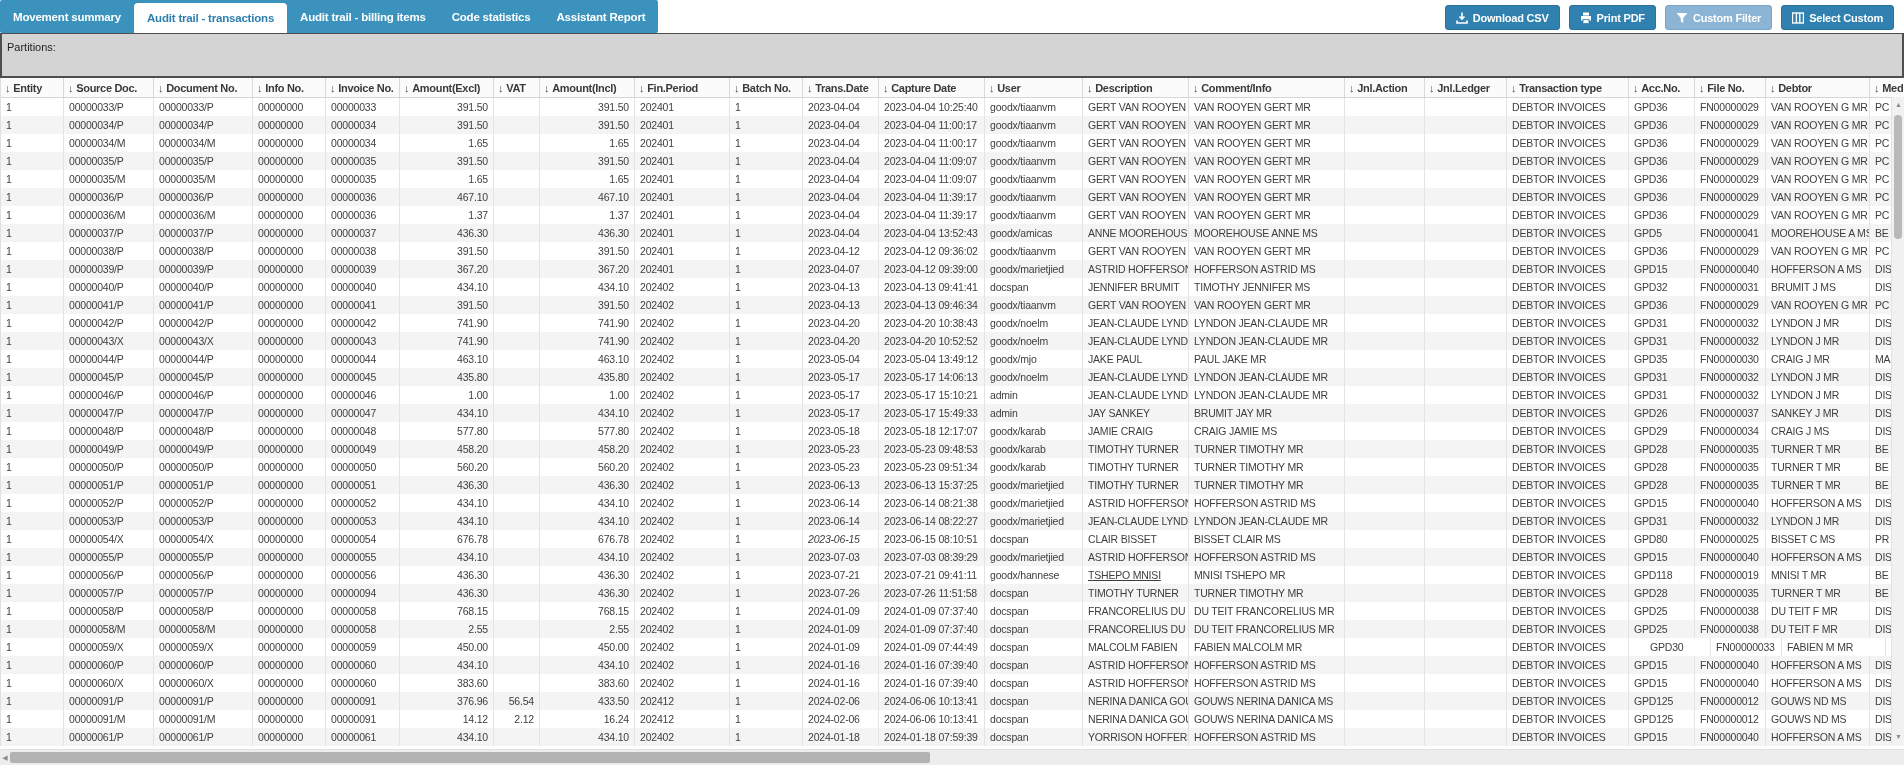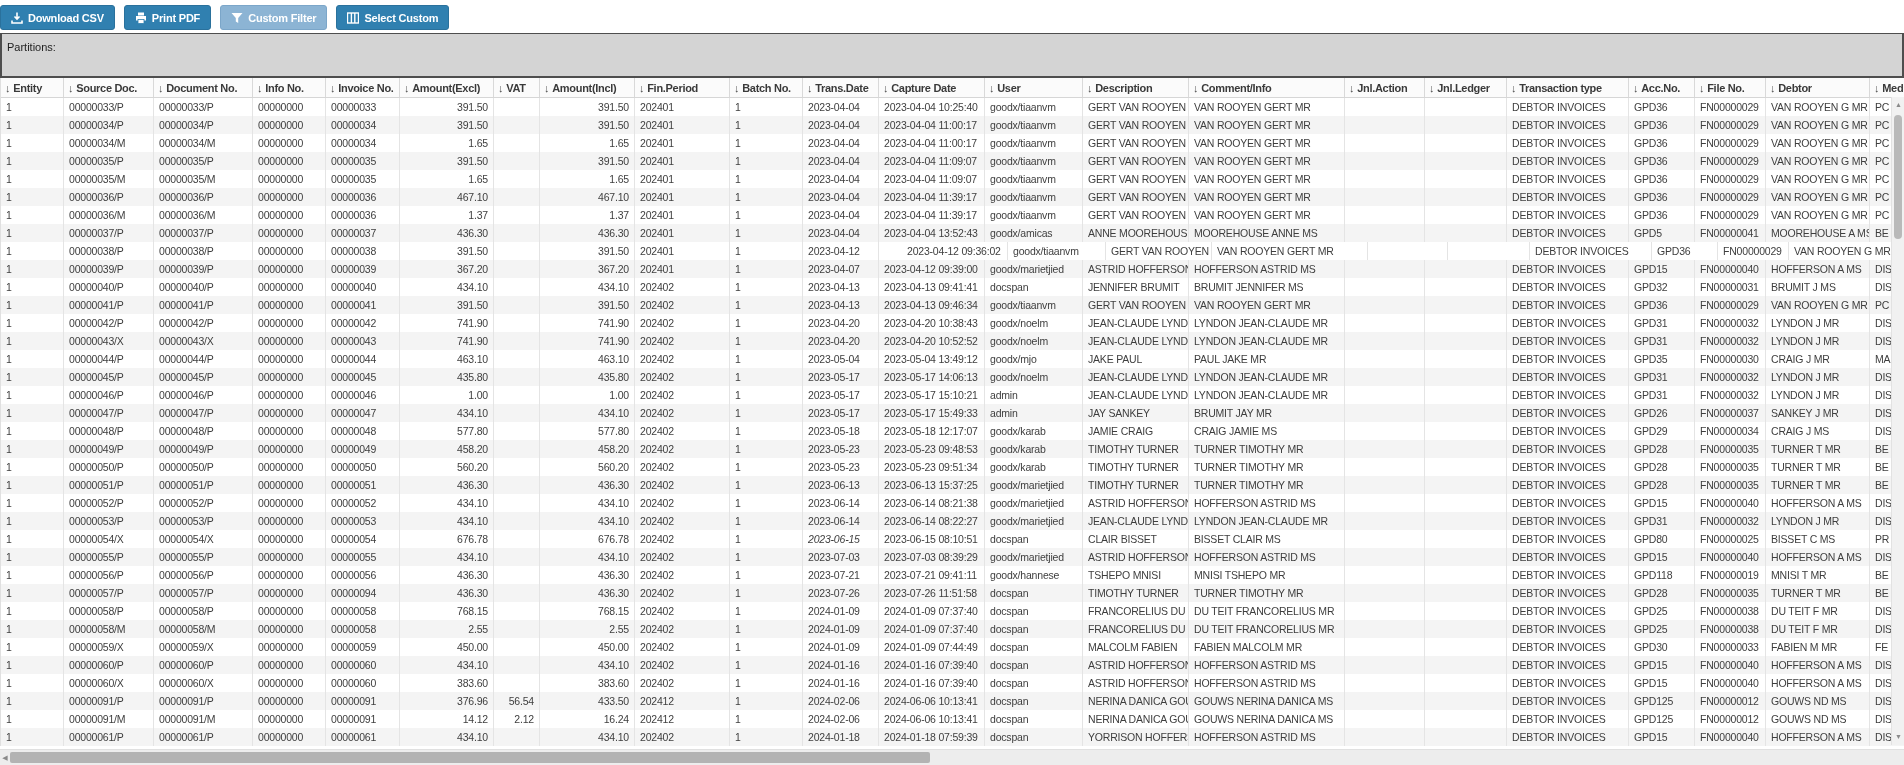--- a/index.html
+++ b/index.html
@@ -32,20 +32,27 @@
   .vbar .varr.down{bottom:2px;}
   .vbar .vthumb{position:absolute;left:2px;top:18px;width:8px;height:124px;background:#b9b9b9;border-radius:4px;cursor:pointer;}
   .hbarwrap{margin-top:3px;height:16px;position:relative;background:#ededed;border-top:1px solid #e0e0e0;box-sizing:border-box;}
   .hbarwrap .harr{position:absolute;left:0;top:0;width:10px;height:15px;font-size:7px;color:#8a8a8a;line-height:15px;text-align:center;cursor:pointer;}
   .hbarwrap .hthumb{position:absolute;left:10px;top:2px;width:920px;height:11px;background:#b3b3b3;border-radius:2px;cursor:pointer;}
 </style>
 </head>
 <body>
 
 <div class="topbar">
+  <div class="tabstrip">
+    <div class="tab">Movement summary</div>
+    <div class="tab active">Audit trail - transactions</div>
+    <div class="tab">Audit trail - billing items</div>
+    <div class="tab">Code statistics</div>
+    <div class="tab">Assistant Report</div>
+  </div>
   <div class="actions">
     <div class="btn">
       <span>
           <svg width="12" height="12" viewBox="0 0 12 12">
             <path d="M6 0.5 L6 6.5 M3.5 4.5 L6 7 L8.5 4.5" stroke="#fff" stroke-width="1.6" fill="none"></path>
             <path d="M1 8.5 L1 11 L11 11 L11 8.5" stroke="#fff" stroke-width="1.6" fill="none"></path>
           </svg>
         </span>
       <span>Download CSV</span>
     </div>
@@ -373,21 +380,21 @@
         <div class="cell" style="width: 90px;">00000038/P</div>
         <div class="cell" style="width: 99px;">00000038/P</div>
         <div class="cell" style="width: 73px;">00000000</div>
         <div class="cell" style="width: 74px;">00000038</div>
         <div class="cell num" style="width: 94px;">391.50</div>
         <div class="cell num" style="width: 46px;"></div>
         <div class="cell num" style="width: 95px;">391.50</div>
         <div class="cell" style="width: 95px;">202401</div>
         <div class="cell" style="width: 73px;">1</div>
         <div class="cell" style="width: 76px;">2023-04-12</div>
-        <div class="cell" style="width: 106px; margin-left: 23px;">2023-04-12 09:36:02</div>
+        <div class="cell" style="width: 106px;">2023-04-12 09:36:02</div>
         <div class="cell" style="width: 98px;">goodx/tiaanvm</div>
         <div class="cell" style="width: 106px;">GERT VAN ROOYEN</div>
         <div class="cell" style="width: 156px;">VAN ROOYEN GERT MR</div>
         <div class="cell" style="width: 80px;"></div>
         <div class="cell" style="width: 82px;"></div>
         <div class="cell" style="width: 122px;">DEBTOR INVOICES</div>
         <div class="cell" style="width: 66px;">GPD36</div>
         <div class="cell" style="width: 71px;">FN00000029</div>
         <div class="cell" style="width: 104px;">VAN ROOYEN G MR</div>
         <div class="cell" style="width: 80px;">PC</div>
@@ -424,21 +431,21 @@
         <div class="cell" style="width: 74px;">00000040</div>
         <div class="cell num" style="width: 94px;">434.10</div>
         <div class="cell num" style="width: 46px;"></div>
         <div class="cell num" style="width: 95px;">434.10</div>
         <div class="cell" style="width: 95px;">202402</div>
         <div class="cell" style="width: 73px;">1</div>
         <div class="cell" style="width: 76px;">2023-04-13</div>
         <div class="cell" style="width: 106px;">2023-04-13 09:41:41</div>
         <div class="cell" style="width: 98px;">docspan</div>
         <div class="cell" style="width: 106px;">JENNIFER BRUMIT</div>
-        <div class="cell" style="width: 156px;">BRUMIT JENNIFER MS</div>
+        <div class="cell" style="width: 156px;">TIMOTHY JENNIFER MS</div>
         <div class="cell" style="width: 80px;"></div>
         <div class="cell" style="width: 82px;"></div>
         <div class="cell" style="width: 122px;">DEBTOR INVOICES</div>
         <div class="cell" style="width: 66px;">GPD32</div>
         <div class="cell" style="width: 71px;">FN00000031</div>
         <div class="cell" style="width: 104px;">BRUMIT J MS</div>
         <div class="cell" style="width: 80px;">DIS</div>
       </div>
       <div class="row alt">
         <div class="cell" style="width: 63px;">1</div>
@@ -807,21 +814,21 @@
         <div class="cell" style="width: 73px;">00000000</div>
         <div class="cell" style="width: 74px;">00000056</div>
         <div class="cell num" style="width: 94px;">436.30</div>
         <div class="cell num" style="width: 46px;"></div>
         <div class="cell num" style="width: 95px;">436.30</div>
         <div class="cell" style="width: 95px;">202402</div>
         <div class="cell" style="width: 73px;">1</div>
         <div class="cell" style="width: 76px;">2023-07-21</div>
         <div class="cell" style="width: 106px;">2023-07-21 09:41:11</div>
         <div class="cell" style="width: 98px;">goodx/hannese</div>
-        <div class="cell" style="width: 106px;">TSHEPO MNISI</div>
+        <div class="cell" style="width: 106px; text-decoration: underline;">TSHEPO MNISI</div>
         <div class="cell" style="width: 156px;">MNISI TSHEPO MR</div>
         <div class="cell" style="width: 80px;"></div>
         <div class="cell" style="width: 82px;"></div>
         <div class="cell" style="width: 122px;">DEBTOR INVOICES</div>
         <div class="cell" style="width: 66px;">GPD118</div>
         <div class="cell" style="width: 71px;">FN00000019</div>
         <div class="cell" style="width: 104px;">MNISI T MR</div>
         <div class="cell" style="width: 80px;">BE</div>
       </div>
       <div class="row alt">
@@ -908,21 +915,21 @@
         <div class="cell" style="width: 95px;">202402</div>
         <div class="cell" style="width: 73px;">1</div>
         <div class="cell" style="width: 76px;">2024-01-09</div>
         <div class="cell" style="width: 106px;">2024-01-09 07:44:49</div>
         <div class="cell" style="width: 98px;">docspan</div>
         <div class="cell" style="width: 106px;">MALCOLM FABIEN</div>
         <div class="cell" style="width: 156px;">FABIEN MALCOLM MR</div>
         <div class="cell" style="width: 80px;"></div>
         <div class="cell" style="width: 82px;"></div>
         <div class="cell" style="width: 122px;">DEBTOR INVOICES</div>
-        <div class="cell" style="width: 66px;">GPD30</div>
+        <div class="cell" style="width: 66px; margin-left: 16px;">GPD30</div>
         <div class="cell" style="width: 71px;">FN00000033</div>
         <div class="cell" style="width: 104px;">FABIEN M MR</div>
         <div class="cell" style="width: 80px;">FE</div>
       </div>
       <div class="row alt">
         <div class="cell" style="width: 63px;">1</div>
         <div class="cell" style="width: 90px;">00000060/P</div>
         <div class="cell" style="width: 99px;">00000060/P</div>
         <div class="cell" style="width: 73px;">00000000</div>
         <div class="cell" style="width: 74px;">00000060</div>

